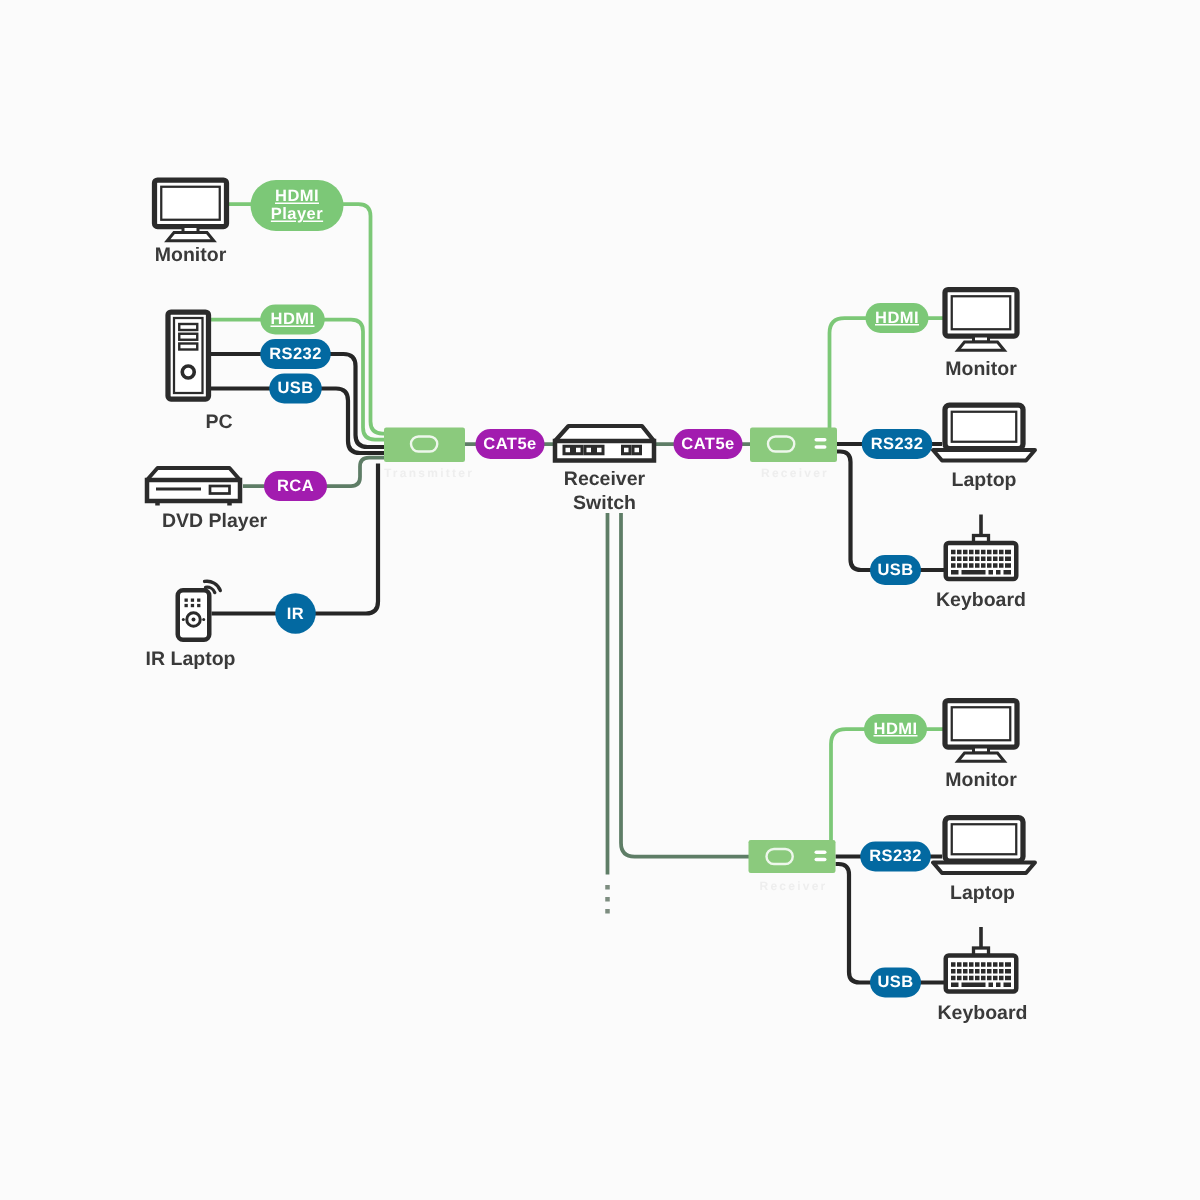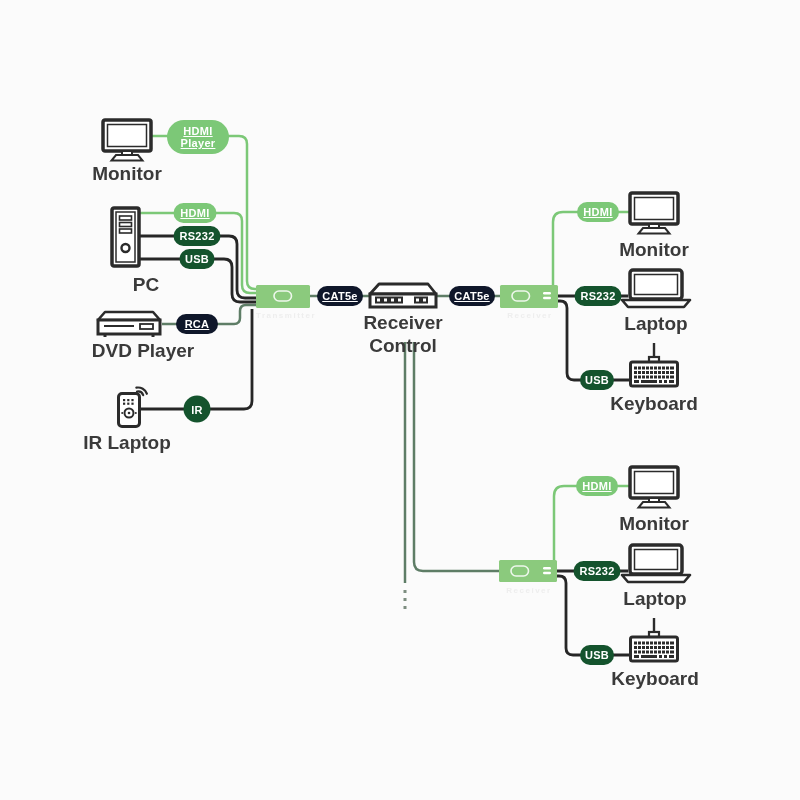--- a/index.html
+++ b/index.html
@@ -3,26 +3,26 @@
 <meta charset="utf-8">
 <style>
   html,body{margin:0;padding:0;}
   body{background:#fbfbfb;font-family:"Liberation Sans",sans-serif;}
   .stage{position:relative;width:800px;height:800px;background:#fbfbfb;overflow:hidden;}
   .wires{position:absolute;left:0;top:0;width:800px;height:800px;}
 
   .pill{position:absolute;transform:translate(-50%,-50%);display:flex;align-items:center;justify-content:center;
         color:#fff;font-weight:700;font-size:11px;letter-spacing:.3px;border-radius:999px;height:20px;white-space:nowrap;}
   .pill.green{background:#7cc877;text-decoration:underline;}
-  .pill.sage{background:#0f172a;text-decoration:underline;}
-  .pill.black{background:#14532d;}
+  .pill.sage{background:#a21caf;}
+  .pill.black{background:#0369a1;}
   .pill.two-line{flex-direction:column;height:34px;border-radius:17px;line-height:12px;font-size:11px;}
   .pill.circle{width:27px;height:27px;border-radius:50%;padding:0;}
 
-  .dev-label{position:absolute;transform:translateX(-50%);font-weight:700;font-size:19px;color:#3a3a3a;
+  .dev-label{position:absolute;transform:translateX(-50%);font-weight:700;font-size:13px;color:#3a3a3a;
              text-align:center;line-height:1.22;white-space:nowrap;}
   .faint{position:absolute;transform:translateX(-50%);font-weight:700;font-size:8px;color:#eeeeee;
          letter-spacing:1.5px;white-space:nowrap;}
 </style>
 </head>
 <body>
 
 <div class="stage">
 
   <svg class="wires" viewBox="0 0 800 800">
@@ -229,21 +229,21 @@
   <div class="pill black" style="left:597px;top:655px;width:34px;">
     <span>USB</span>
   </div>
 
   <div class="dev-label" style="left:127px;top:162px;">Monitor</div>
   <div class="dev-label" style="left:125px;top:273px;padding-left:42px;">PC</div>
   <div class="dev-label" style="left:129px;top:339px;padding-left:28px;">DVD Player</div>
   <div class="dev-label" style="left:127px;top:431px;">IR Laptop</div>
   <div class="dev-label" style="left:403px;top:311px;">
     <span style="display:block;">Receiver</span>
-    <span style="display:block;">Control</span>
+    <span style="display:block;">Switch</span>
   </div>
   <div class="dev-label" style="left:654px;top:238px;">Monitor</div>
   <div class="dev-label" style="left:656px;top:312px;">Laptop</div>
   <div class="dev-label" style="left:654px;top:392px;">Keyboard</div>
   <div class="dev-label" style="left:654px;top:512px;">Monitor</div>
   <div class="dev-label" style="left:655px;top:587px;">Laptop</div>
   <div class="dev-label" style="left:655px;top:667px;">Keyboard</div>
 
   <div class="faint" style="left:286px;top:311px;">Transmitter</div>
   <div class="faint" style="left:530px;top:311px;">Receiver</div>

